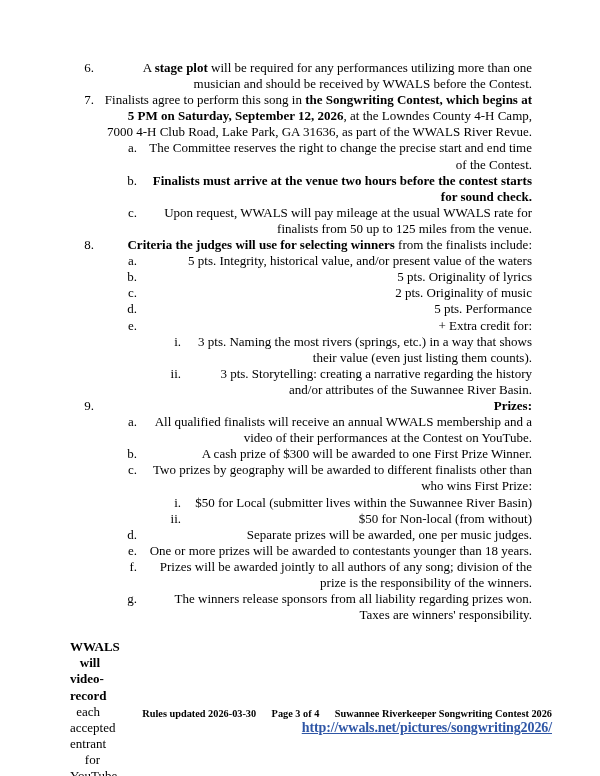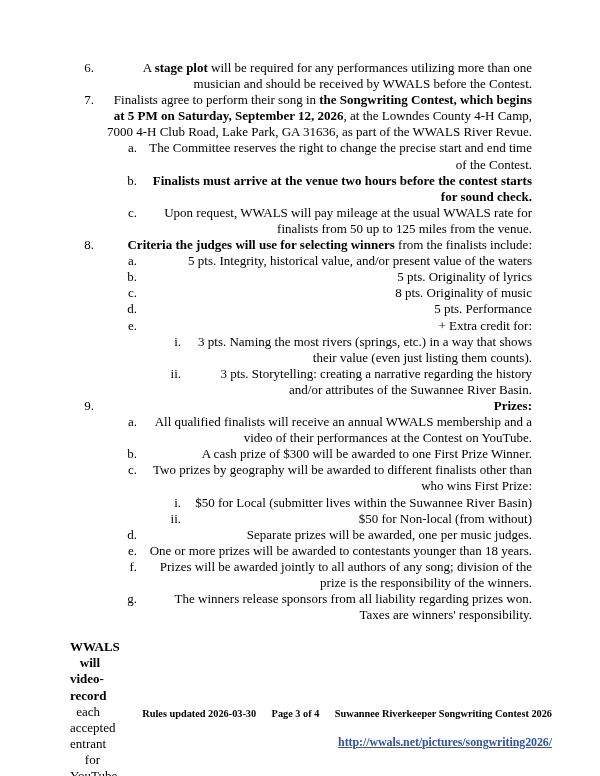--- a/index.html
+++ b/index.html
@@ -78,44 +78,44 @@
     width: 552px;
     text-align: right;
   }
   .footer-line1 {
     font-size: 10.3px;
     font-weight: bold;
     line-height: 13px;
     white-space: pre;
   }
   .footer-line2 {
-    font-size: 12px;
+    font-size: 14px;
     line-height: 13px;
-    margin-top: 16px;
+    margin-top: 1px;
   }
   .footer-link {
     color: #2f56a6;
     text-decoration: underline;
     font-weight: bold;
     letter-spacing: -0.1px;
   }
 </style>
 </head>
 <body>
 
 <div class="page">
 
   <div class="content" id="content">
       <div class="row lvl1">
         <div class="marker">6.</div>
         <div class="body"><span>A </span><span class="b">stage plot</span><span> will be required for any performances utilizing more than one musician and should be received by WWALS before the Contest.</span></div>
       </div>
       <div class="row lvl1">
         <div class="marker">7.</div>
-        <div class="body"><span>Finalists agree to perform their song in </span><span class="b">the Songwriting Contest, which begins at 5 PM on Saturday, September 12, 2026</span><span>, at the Lowndes County 4-H Camp, 7000 4-H Club Road, Lake Park, GA 31636, as part of the WWALS River Revue.</span></div>
+        <div class="body"><span>Finalists agree to perform this song in </span><span class="b">the Songwriting Contest, which begins at 5 PM on Saturday, September 12, 2026</span><span>, at the Lowndes County 4-H Camp, 7000 4-H Club Road, Lake Park, GA 31636, as part of the WWALS River Revue.</span></div>
       </div>
       <div class="row lvl2">
         <div class="marker">a.</div>
         <div class="body"><span>The Committee reserves the right to change the precise start and end time of the Contest.</span></div>
       </div>
       <div class="row lvl2">
         <div class="marker">b.</div>
         <div class="body"><span class="b">Finalists must arrive at the venue two hours before the contest starts for sound check.</span></div>
       </div>
       <div class="row lvl2">
@@ -129,21 +129,21 @@
       <div class="row lvl2">
         <div class="marker">a.</div>
         <div class="body"><span>5 pts. Integrity, historical value, and/or present value of the waters</span></div>
       </div>
       <div class="row lvl2">
         <div class="marker">b.</div>
         <div class="body"><span>5 pts. Originality of lyrics</span></div>
       </div>
       <div class="row lvl2">
         <div class="marker">c.</div>
-        <div class="body"><span>8 pts. Originality of music</span></div>
+        <div class="body"><span>2 pts. Originality of music</span></div>
       </div>
       <div class="row lvl2">
         <div class="marker">d.</div>
         <div class="body"><span>5 pts. Performance</span></div>
       </div>
       <div class="row lvl2">
         <div class="marker">e.</div>
         <div class="body"><span>+ Extra credit for:</span></div>
       </div>
       <div class="row lvl3">

